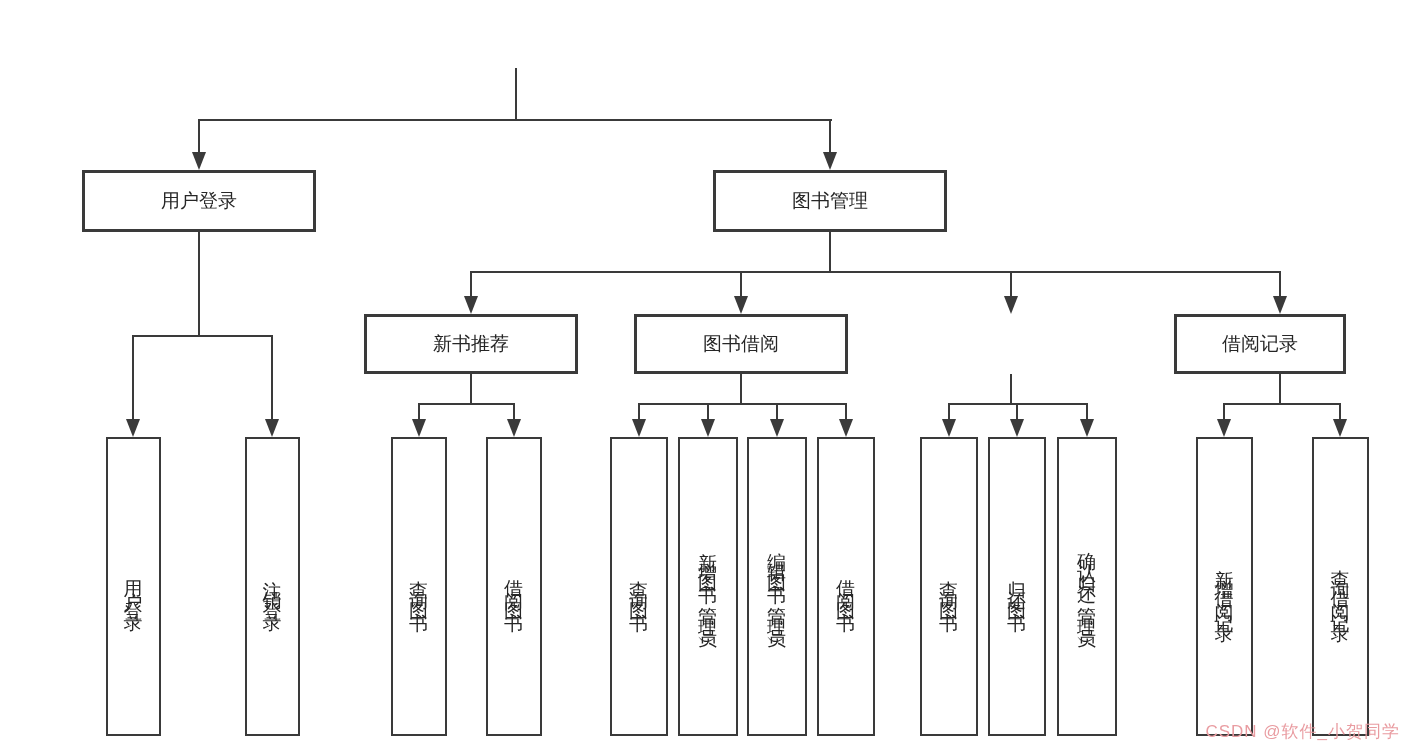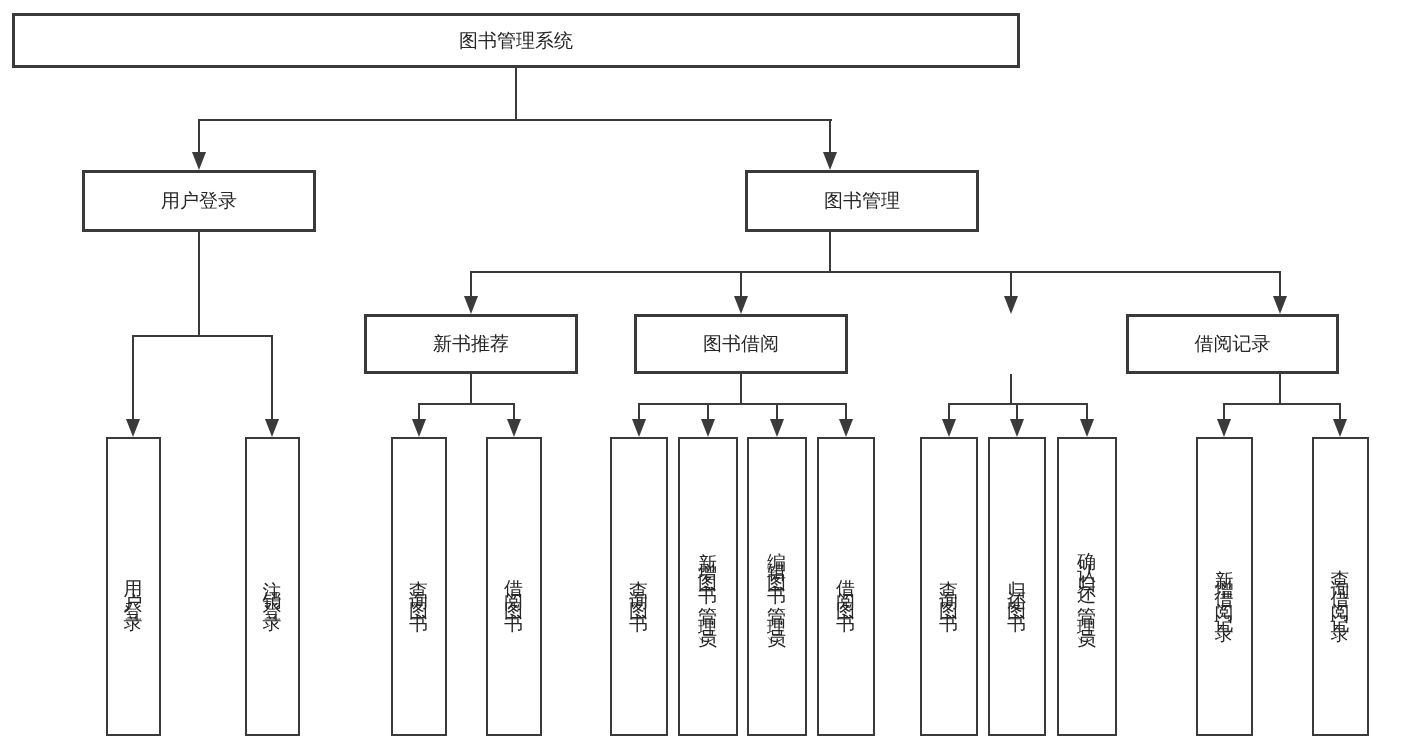--- a/index.html
+++ b/index.html
@@ -69,35 +69,32 @@
     color: var(--wm);
     white-space: nowrap;
     letter-spacing: 1px;
   }
 </style>
 </head>
 <body>
 
 <div id="canvas">
 
-  <div class="box" style="left:12px; top:13px; width:1008px; height:55px;">
-    <span>图书管理系统</span>
-  </div>
 
   <div class="vline" style="left:515px; top:68px; height:52px;"></div>
   <div class="hline" style="left:198px; top:119px; width:634px;"></div>
   <div class="vline" style="left:198px; top:119px; height:35px;"></div>
   <div class="arrow" style="left:192px; top:152px;"></div>
   <div class="vline" style="left:829px; top:119px; height:35px;"></div>
   <div class="arrow" style="left:823px; top:152px;"></div>
 
   <div class="box" style="left:82px; top:170px; width:234px; height:62px;">
     <span>用户登录</span>
   </div>
-  <div class="box" style="left:713px; top:170px; width:234px; height:62px;margin-left:32px;">
+  <div class="box" style="left:713px; top:170px; width:234px; height:62px;">
     <span>图书管理</span>
   </div>
 
   <div class="vline" style="left:198px; top:232px; height:104px;"></div>
   <div class="hline" style="left:132px; top:335px; width:141px;"></div>
   <div class="vline" style="left:132px; top:335px; height:86px;"></div>
   <div class="arrow" style="left:126px; top:419px;"></div>
   <div class="vline" style="left:271px; top:335px; height:86px;"></div>
   <div class="arrow" style="left:265px; top:419px;"></div>
 
@@ -111,21 +108,21 @@
   <div class="arrow" style="left:1004px; top:296px;"></div>
   <div class="vline" style="left:1279px; top:271px; height:28px;"></div>
   <div class="arrow" style="left:1273px; top:296px;"></div>
 
   <div class="box" style="left:634px; top:314px; width:214px; height:60px;">
     <span>图书借阅</span>
   </div>
   <div class="box" style="left:364px; top:314px; width:214px; height:60px;">
     <span>新书推荐</span>
   </div>
-  <div class="box" style="left:1126px; top:314px; width:213px; height:60px;">
+  <div class="box" style="left:1174px; top:314px; width:172px; height:60px;">
     <span>借阅记录</span>
   </div>
 
   <div class="vline" style="left:470px; top:374px; height:30px;"></div>
   <div class="hline" style="left:418px; top:403px; width:97px;"></div>
   <div class="vline" style="left:418px; top:403px; height:20px;"></div>
   <div class="arrow" style="left:412px; top:419px;"></div>
   <div class="vline" style="left:513px; top:403px; height:20px;"></div>
   <div class="arrow" style="left:507px; top:419px;"></div>
 
@@ -193,14 +190,15 @@
     <span class="vtext">确认归还（管理员）</span>
   </div>
 
   <div class="vbox" style="left:1196px; top:437px; width:57px; height:299px;">
     <span class="vtext">新增借阅记录</span>
   </div>
   <div class="vbox" style="left:1312px; top:437px; width:57px; height:299px;">
     <span class="vtext">查询借阅记录</span>
   </div>
 
+  <div class="watermark">CSDN @软件_小贺同学</div>
 
 </div>
 
 </body></html>

